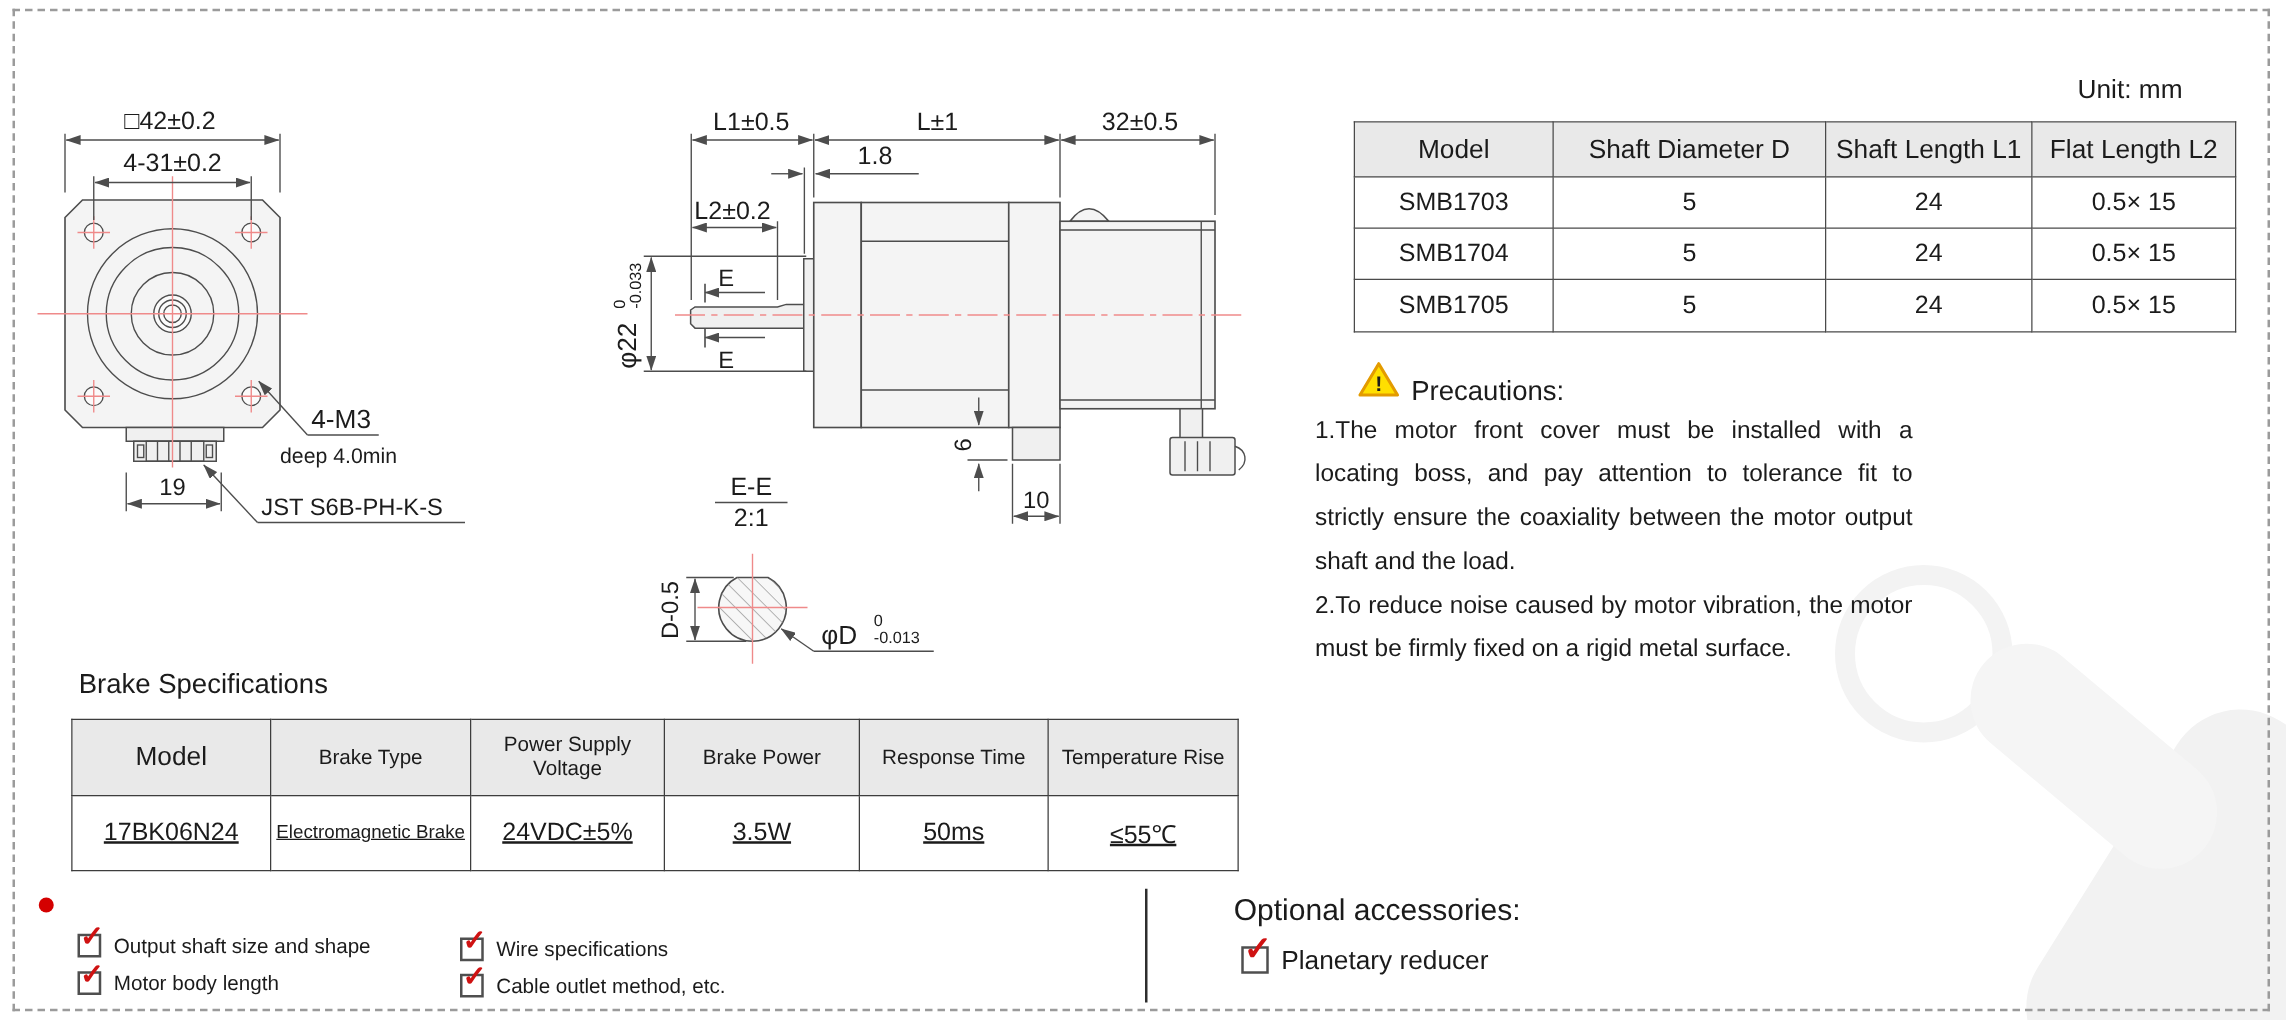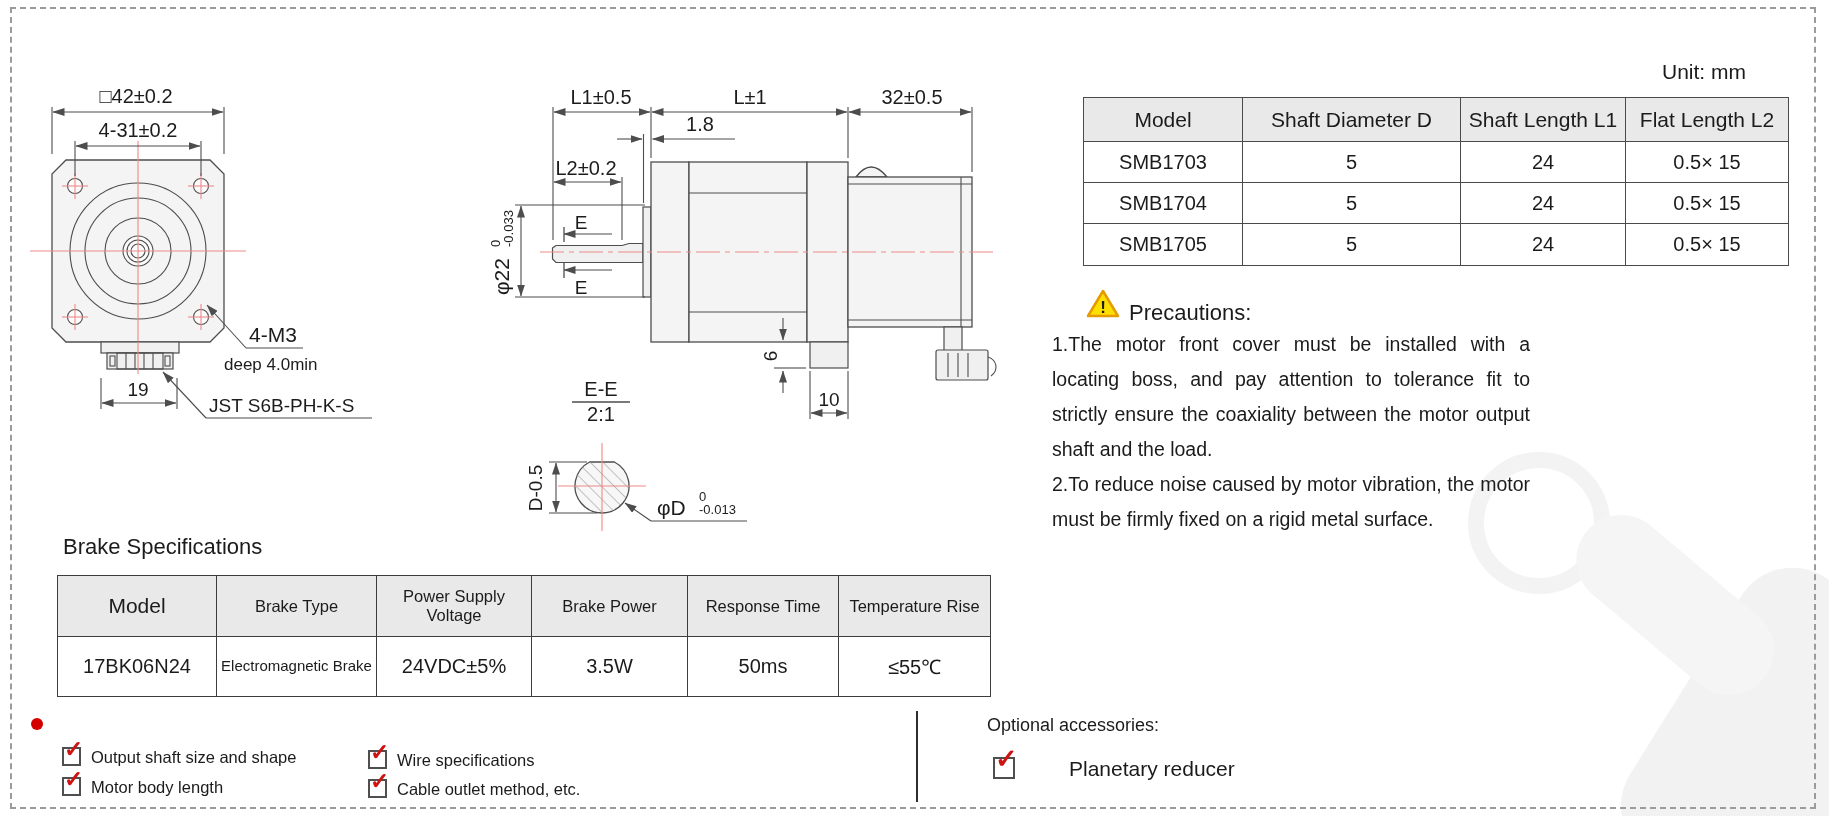--- a/index.html
+++ b/index.html
@@ -33,35 +33,35 @@
   .prec-head{position:absolute;left:1086px;top:282px;display:flex;align-items:center;gap:9px;z-index:3;}
   .prec-title{font-size:22px;margin-top:18px;}
   .prec-body{position:absolute;left:1052px;top:327px;width:478px;font-size:19.5px;line-height:35px;
              text-align:justify;z-index:3;}
   .prec-body p{margin:0;}
   .brake-title{position:absolute;left:63px;top:534px;font-size:22px;z-index:3;}
   .brake-table{position:absolute;left:57px;top:575px;border-collapse:collapse;table-layout:fixed;z-index:3;background:#fff;}
   .brake-table th,.brake-table td{border:1.4px solid #3d3d3d;text-align:center;vertical-align:middle;padding:0 4px;font-weight:normal;}
   .brake-table thead th{background:#e9e9e9;font-size:16.5px;line-height:1.15;}
   .brake-table thead th.big{font-size:21px;}
-  .brake-table tbody td{font-size:20px;}
+  .brake-table tbody td{font-size:20px;text-decoration:underline;}
   .brake-table tbody td.small{font-size:15px;line-height:1.1;}
   .bullet{position:absolute;left:31px;top:718px;width:12px;height:12px;border-radius:50%;background:#d40000;z-index:3;}
   .custom-intro{position:absolute;left:57px;top:711px;font-size:19px;z-index:3;}
   .chk{position:absolute;display:flex;align-items:flex-start;z-index:3;}
   .chk .box{width:15px;height:15px;border:2px solid #4f4f4f;position:relative;margin-right:10px;flex:none;background:#fff;}
   .chk .tick{position:absolute;left:0px;top:-11px;color:#cf1212;font-size:23px;font-weight:bold;line-height:1;}
   .chk .lbl{font-size:16.5px;padding-top:1px;}
   .chk1{left:62px;top:747px}.chk2{left:368px;top:750px}.chk3{left:62px;top:777px}.chk4{left:368px;top:779px}
   .divider{position:absolute;left:916px;top:711px;width:2px;height:91px;background:#2e2e2e;z-index:3;}
-  .acc-title{position:absolute;left:987px;top:715px;font-size:18px;z-index:3;}
+  .acc-title{position:absolute;left:987px;top:715px;font-size:24px;z-index:3;}
   .acc-item{left:993px;top:757px;}
   .acc-item .box{width:18px;height:18px;}
   .acc-item .tick{font-size:27px;top:-13px;}
-  .acc-item .lbl{font-size:21px;padding-top:0;margin-left:44px;}
+  .acc-item .lbl{font-size:21px;padding-top:0;}
 </style>
 </head>
 <body>
 
 <div class="page">
 
   <div class="wm wm1"></div>
   <div class="wm wm2"></div>
   <div class="wm wm3"></div>
   <div class="page-border"></div>

